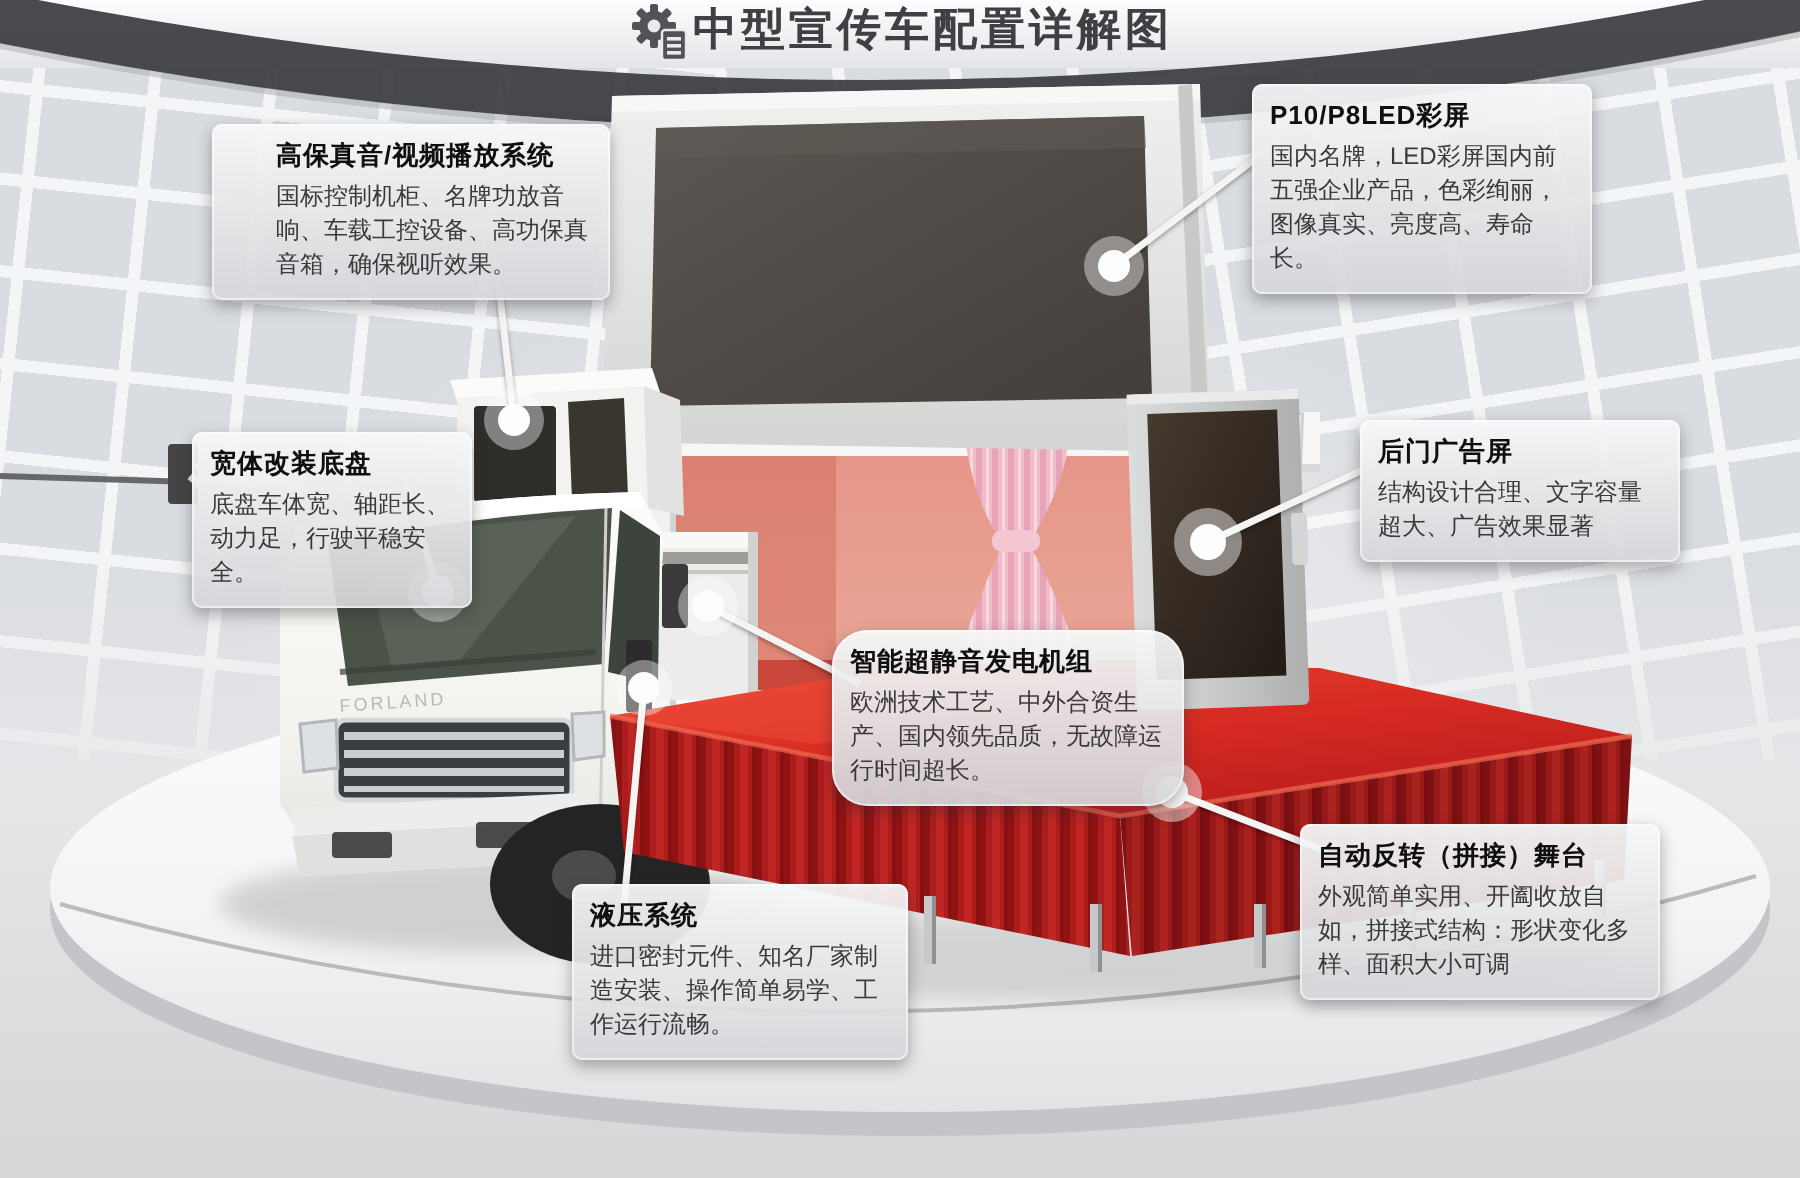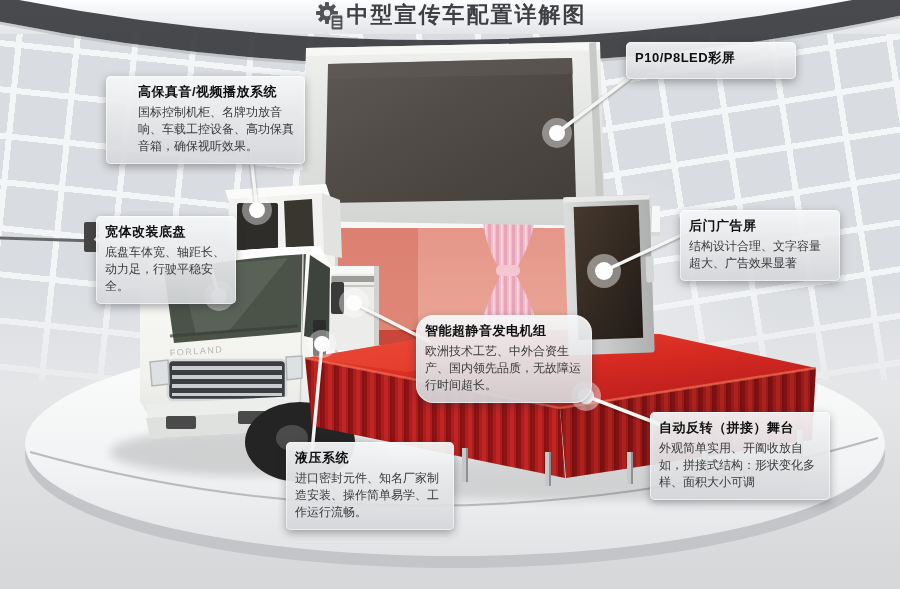--- a/index.html
+++ b/index.html
@@ -37,21 +37,21 @@
 
   .scene-svg{position:absolute;left:0;top:0;z-index:5;}
   .overlay-svg{position:absolute;left:0;top:0;z-index:15;}
 
   
   .callout{position:absolute;z-index:20;border-radius:5px;padding:7px 9px 9px 9px;
     background:linear-gradient(180deg,rgba(246,247,248,.94) 0%,rgba(212,214,217,.92) 100%);
     box-shadow:0 3px 8px rgba(40,40,45,.38), inset 0 0 0 1px rgba(255,255,255,.55);}
   .callout h4{margin:0 0 3px 0;font-size:13px;font-weight:bold;color:#0f0f10;letter-spacing:.5px;}
   .callout p{margin:0;font-size:12px;line-height:1.42;color:#3a3a3c;}
-  .co-1{left:106px;top:76px;width:158px;padding-left:32px;}
+  .co-1{left:106px;top:62px;width:158px;padding-left:32px;}
   .co-2{left:96px;top:176px;width:122px;margin-top:40px;}
   .co-3{left:626px;top:42px;width:152px;}
   .co-4{left:680px;top:210px;width:142px;}
   .co-5{left:416px;top:315px;width:158px;border-radius:18px;}
   .co-6{left:286px;top:442px;width:150px;}
   .co-7{left:650px;top:412px;width:162px;}
 </style>
 </head>
 <body>
 
@@ -325,20 +325,21 @@
   <div class="callout co-1">
     <h4>高保真音/视频播放系统</h4>
     <p>国标控制机柜、名牌功放音响、车载工控设备、高功保真音箱，确保视听效果。</p>
   </div>
   <div class="callout co-2">
     <h4>宽体改装底盘</h4>
     <p>底盘车体宽、轴距长、动力足，行驶平稳安全。</p>
   </div>
   <div class="callout co-3">
     <h4>P10/P8LED彩屏</h4>
+    <p>国内名牌，LED彩屏国内前五强企业产品，色彩绚丽，图像真实、亮度高、寿命长。</p>
   </div>
   <div class="callout co-4">
     <h4>后门广告屏</h4>
     <p>结构设计合理、文字容量超大、广告效果显著</p>
   </div>
   <div class="callout co-5">
     <h4>智能超静音发电机组</h4>
     <p>欧洲技术工艺、中外合资生产、国内领先品质，无故障运行时间超长。</p>
   </div>
   <div class="callout co-6">

